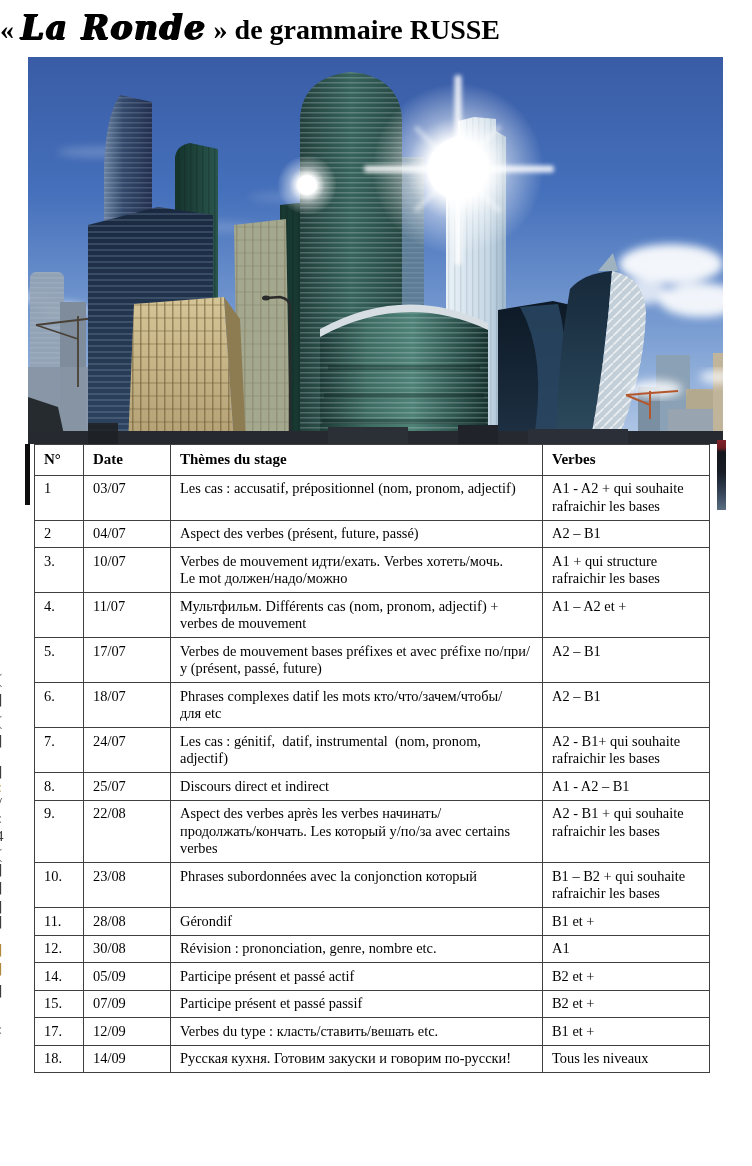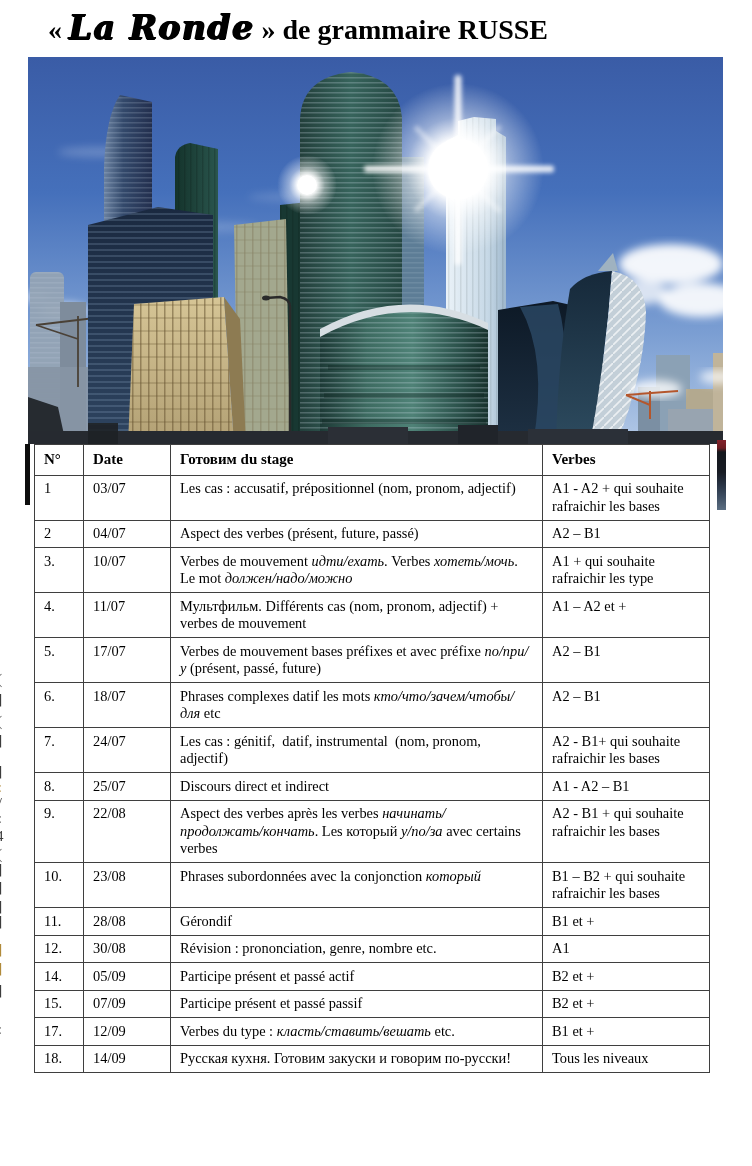--- a/index.html
+++ b/index.html
@@ -1,34 +1,34 @@
 <!DOCTYPE html>
 <html><head>
 <meta charset="utf-8">
 <style>
   html,body { margin:0; padding:0; background:#ffffff; }
   body { width:752px; height:1166px; position:relative; overflow:hidden;
          font-family:"Liberation Serif", serif; color:#000; }
 
-  .doc-title { position:absolute; top:8px; left:0; width:596px; text-align:center;
+  .doc-title { position:absolute; top:8px; left:0; width:596px; 
                font-weight:bold; font-size:28px; white-space:nowrap; }
   .doc-title .brand { font-family:"DejaVu Serif", serif; font-style:italic; font-weight:bold;
                       font-size:33px; letter-spacing:1.5px;
                       text-shadow:0.9px 0 0 #000, -0.9px 0 0 #000, 0 0.5px 0 #000; }
 
   .photo-wrap { position:absolute; left:28px; top:57px; width:695px; height:387px; }
   .photo-wrap svg { display:block; }
 
   table.course-table { position:absolute; left:34px; top:444px; width:675px;
                        border-collapse:collapse; table-layout:fixed;
                        font-size:14.4px; background:#fff; }
   .course-table th, .course-table td { border:1.5px solid #3f3f3f; text-align:left;
                        vertical-align:top; padding:4.5px 4px 4.5px 9px; line-height:17.5px; }
   .course-table th { font-size:15px; font-weight:bold; padding-top:6px; padding-bottom:6px; }
-  .course-table td.col-theme span.ru { font-style:italic; }
+  .course-table td.col-theme span.ru { }
 
   
   .left-bar { position:absolute; left:25px; top:444px; width:5px; height:61px;
               background:#0d0d0d; }
   .right-sliver { position:absolute; left:717px; top:440px; width:9px; height:70px;
               background:linear-gradient(180deg,#82222a 0px,#6e1d22 8px,#14171d 12px,
                          #181c24 32px,#273242 44px,#3c4c60 56px,#5b6e82 70px); }
   .edge-glyph { position:absolute; left:0; transform:translateX(-55%);
                 font-family:"Liberation Serif", serif; font-size:15px; color:#3c3c3c;
                 line-height:14px; }
@@ -264,42 +264,42 @@
   <colgroup>
     <col style="width:49px">
       <col style="width:87px">
       <col style="width:372px">
       <col style="width:167px">
   </colgroup>
   <thead>
     <tr>
       <th>N°</th>
       <th>Date</th>
-      <th>Готовим du stage</th>
+      <th>Thèmes du stage</th>
       <th>Verbes</th>
     </tr>
   </thead>
   <tbody>
       <tr>
         <td class="col-num">1</td>
         <td class="col-date">03/07</td>
         <td class="col-theme"><span>Les cas : accusatif, prépositionnel (nom, pronom, adjectif)</span></td>
         <td class="col-niveau">A1 - A2 + qui souhaite rafraichir les bases</td>
       </tr>
       <tr>
         <td class="col-num">2</td>
         <td class="col-date">04/07</td>
         <td class="col-theme"><span>Aspect des verbes (présent, future, passé)</span></td>
         <td class="col-niveau">A2 – B1</td>
       </tr>
       <tr>
         <td class="col-num">3.</td>
         <td class="col-date">10/07</td>
         <td class="col-theme"><span>Verbes de mouvement </span><span class="ru">идти/ехать</span><span>. Verbes </span><span class="ru">хотеть/мочь</span><span>.</span><br><span>Le mot </span><span class="ru">должен/надо/можно</span></td>
-        <td class="col-niveau">A1 + qui souhaite rafraichir les type</td>
+        <td class="col-niveau">A1 + qui structure rafraichir les bases</td>
       </tr>
       <tr>
         <td class="col-num">4.</td>
         <td class="col-date">11/07</td>
         <td class="col-theme"><span>Мультфильм. Différents cas (nom, pronom, adjectif) +</span><br><span>verbes de mouvement</span></td>
         <td class="col-niveau">A1 – A2 et +</td>
       </tr>
       <tr>
         <td class="col-num">5.</td>
         <td class="col-date">17/07</td>

